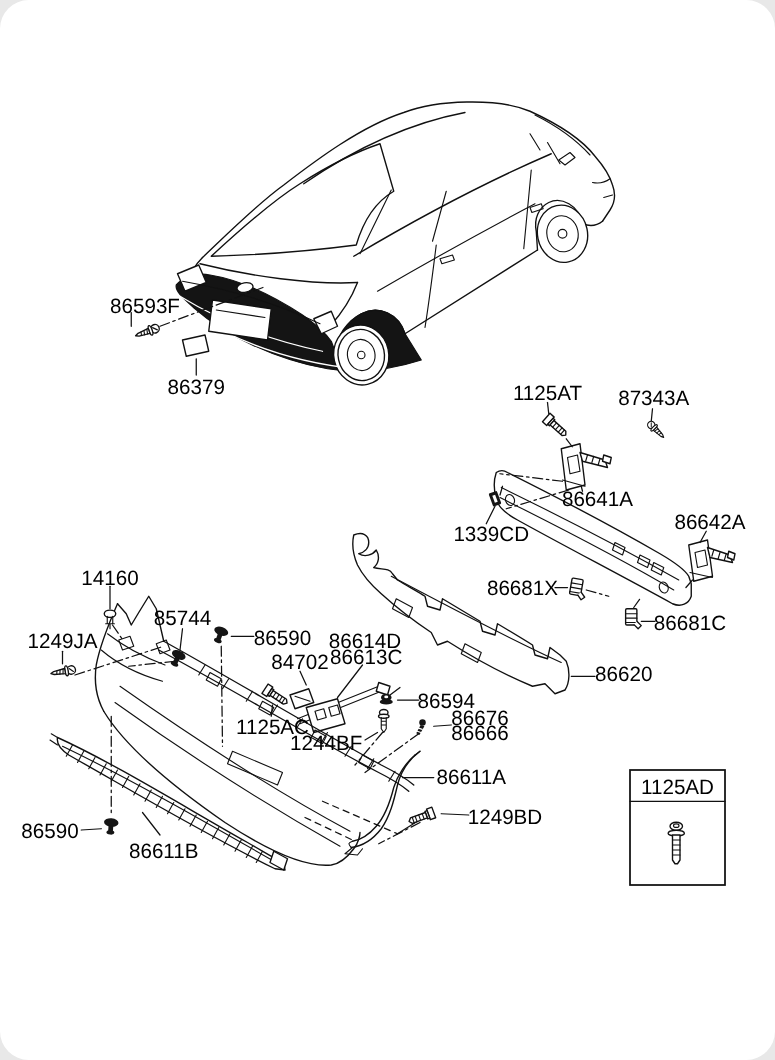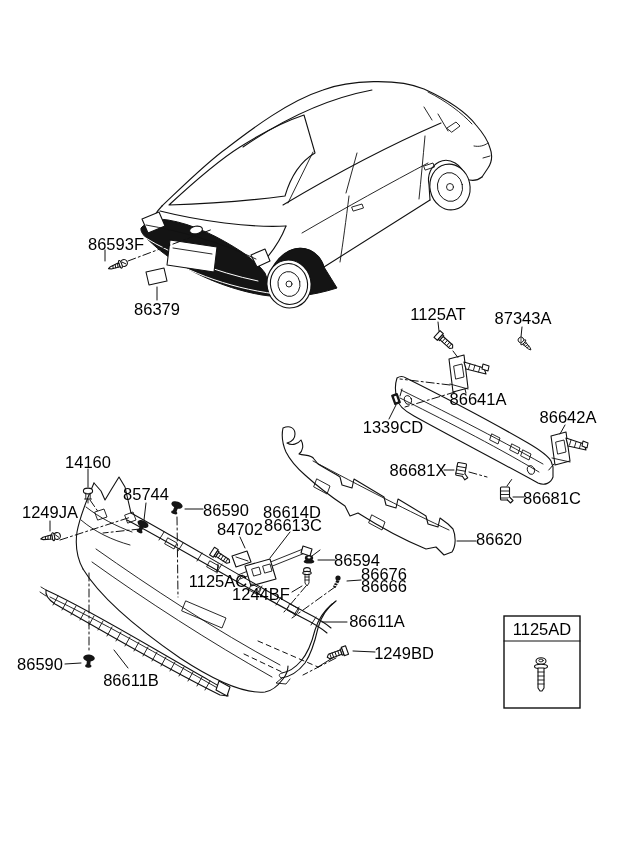--- a/index.html
+++ b/index.html
@@ -1,17 +1,17 @@
 <!DOCTYPE html>
 <html><head>
 <meta charset="utf-8">
 <style>
   html,body{margin:0;padding:0;background:#e8e8e8;}
   .canvas{position:relative;width:620px;height:848px;background:#ffffff;margin:0 auto;
-          font-family:"Liberation Sans",sans-serif;overflow:hidden;}
+          font-family:"Liberation Sans",sans-serif;overflow:hidden;border-radius:23px;}
   svg{position:absolute;inset:0;display:block;}
   .ink{stroke:#111;fill:none;stroke-width:1.1;stroke-linecap:round;stroke-linejoin:round;}
   .thin{stroke:#111;fill:none;stroke-width:0.9;stroke-linecap:round;stroke-linejoin:round;}
   .wfill{fill:#fff;stroke:#111;stroke-width:1.1;stroke-linejoin:round;}
   .dark{fill:#151515;stroke:none;}
   .blackpart{fill:#141414;stroke:#111;stroke-width:1;stroke-linejoin:round;}
   .whiteline{stroke:#fff;fill:none;stroke-width:1;stroke-linecap:round;}
   .lead{stroke:#111;fill:none;stroke-width:1;stroke-linecap:round;}
   .dash{stroke:#111;fill:none;stroke-width:1;stroke-dasharray:8 3 2 3;stroke-linecap:round;}
   .hdash{stroke:#111;fill:none;stroke-width:1;stroke-dasharray:5 4;stroke-linecap:round;}

